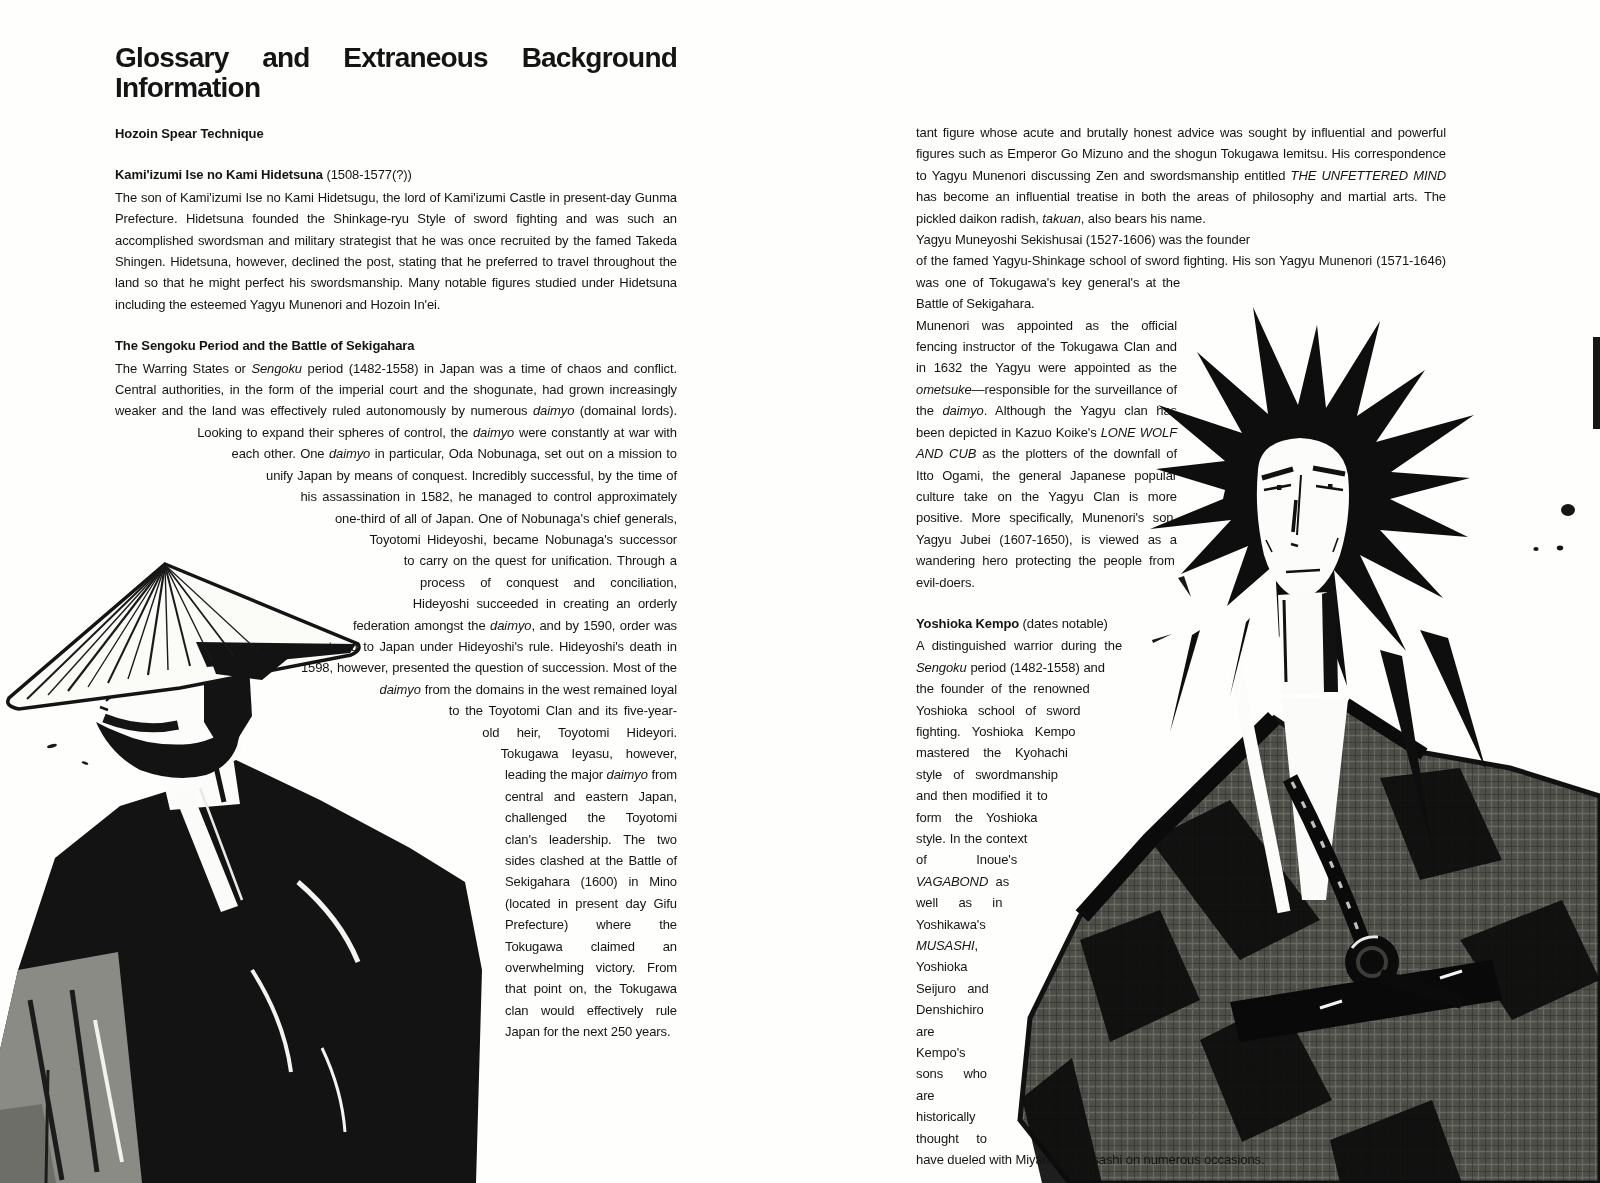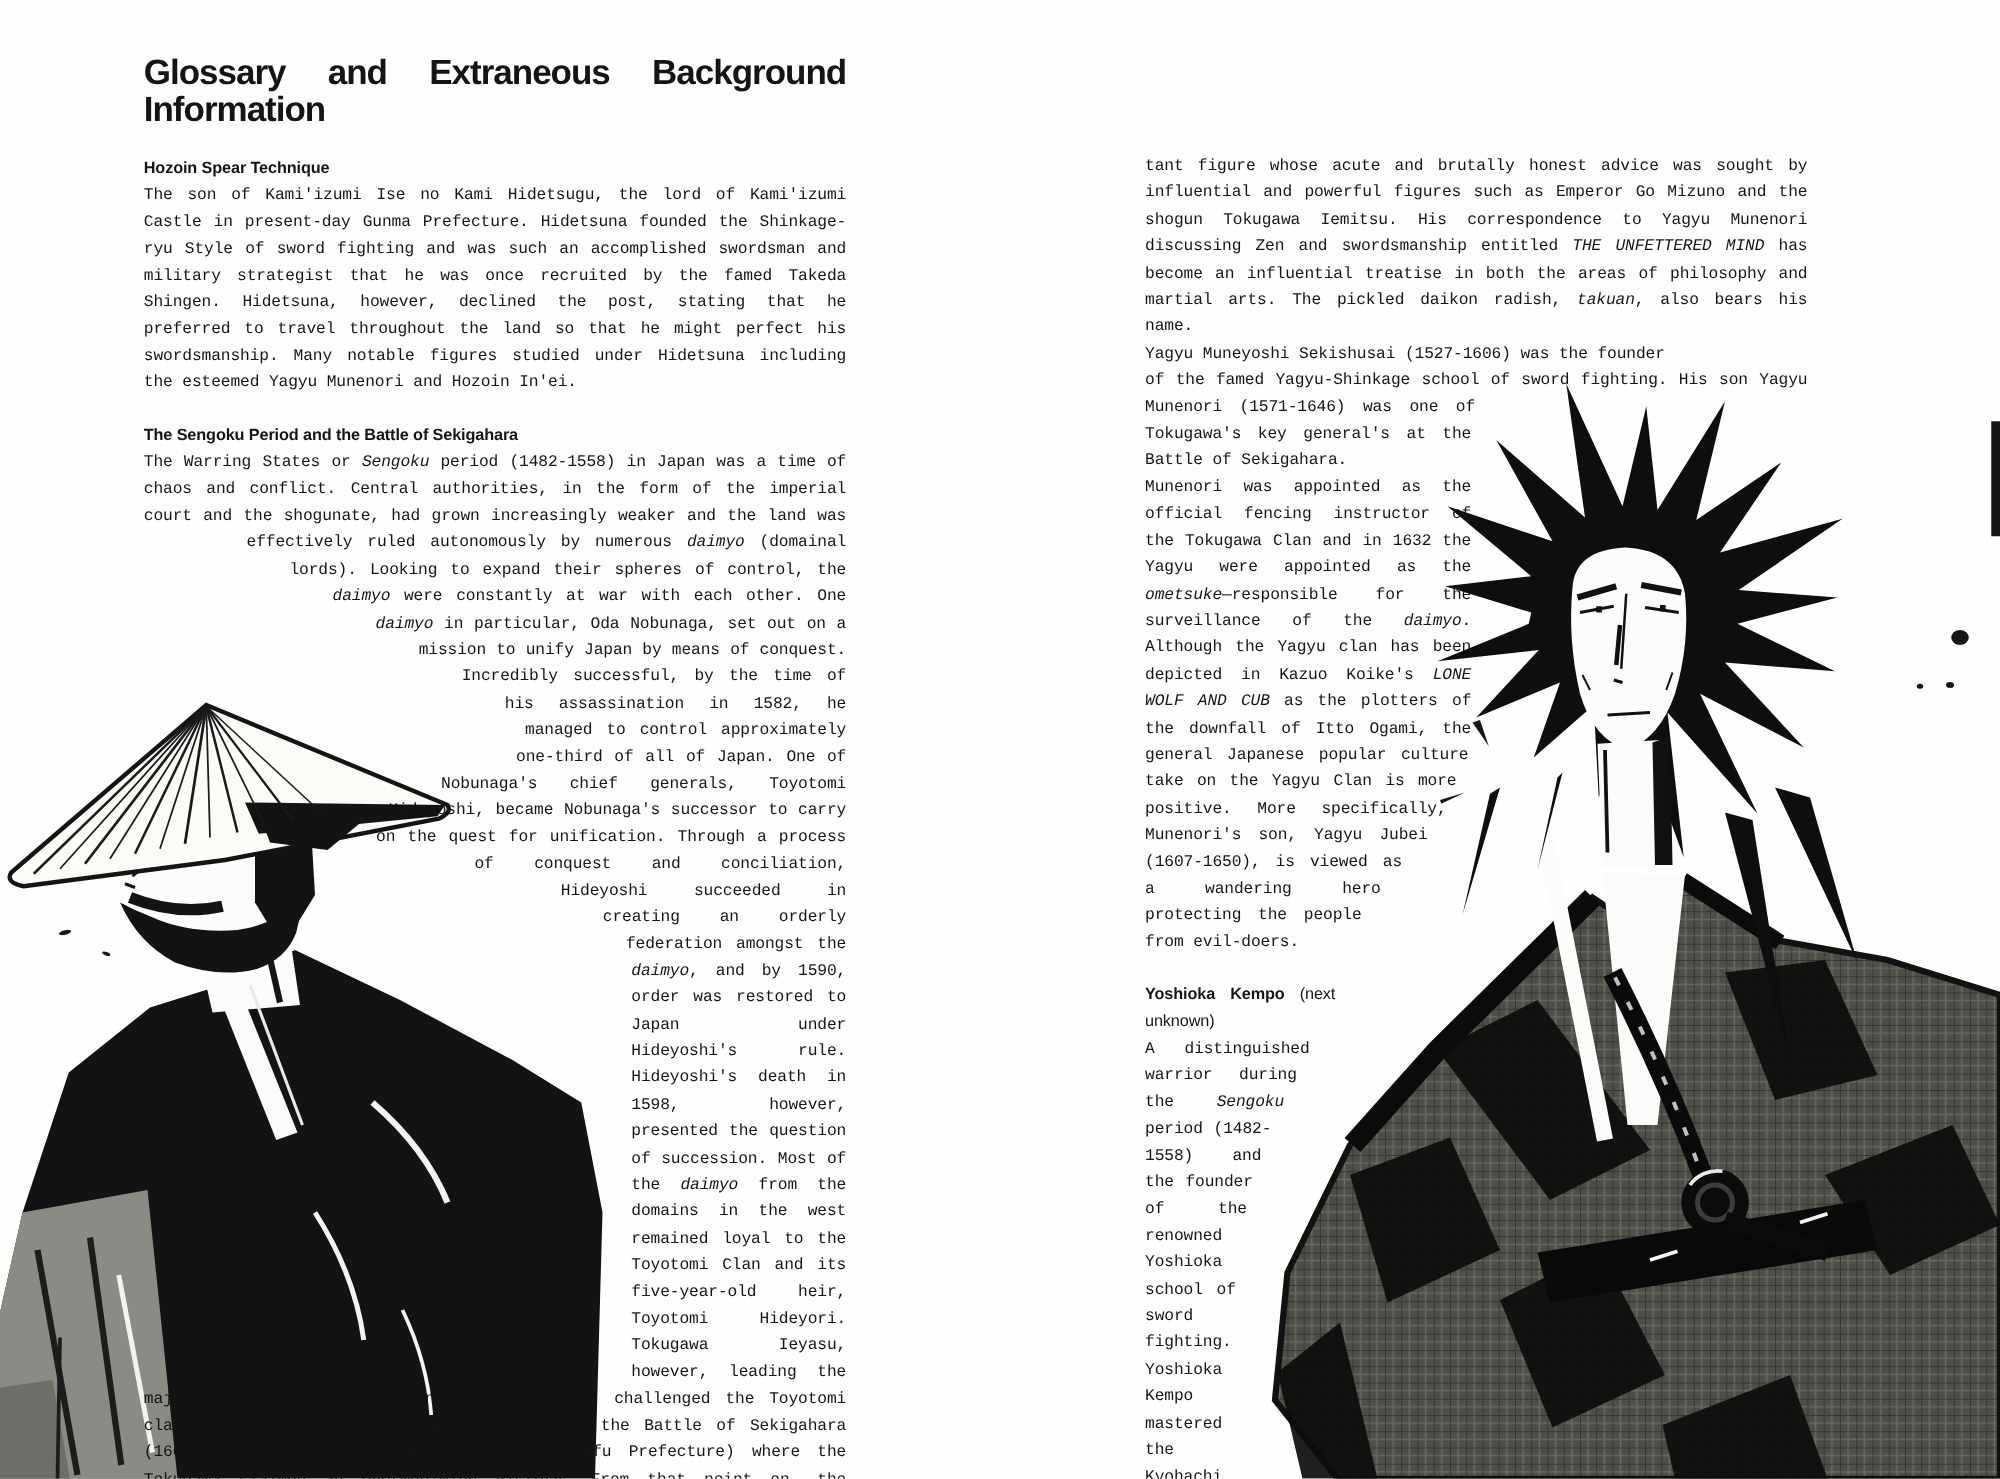--- a/index.html
+++ b/index.html
@@ -9,21 +9,21 @@
     font-family:"Liberation Sans",sans-serif;
     -webkit-font-smoothing:antialiased;
   }
   .page{position:absolute;top:0;height:1183px;font-size:13px;line-height:21.4px;
         text-align:justify;letter-spacing:-0.1px;}
   .page-left{left:115px;width:562px;}
   .page-right{left:916px;width:530px;}
   h1.title{font-size:28px;line-height:30px;letter-spacing:-0.8px;margin:43px 0 0 0;font-weight:bold;}
   .entry-h{font-weight:bold;margin:20px 0 1px 0;}
   .entry-h .dates{font-weight:normal;}
-  p.body{margin:0;font-family:Liberation Mono, monospace;}
+  p.body{margin:0;}
   p.cont{margin:122px 0 0 0;}
   i{font-style:italic;}
   
   .wrap-left{
     float:left;width:390px;height:731px;
     shape-outside:polygon(0px 80px,60px 80px,92px 100px,298px 228px,240px 248px,196px 270px,160px 292px,166px 313px,190px 334px,290px 355px,346px 376px,370px 397px,386px 419px,383px 438px,383px 731px,0px 731px);
     shape-margin:7px;
   }
   .wrap-right{
     float:right;width:460px;height:918px;
@@ -188,29 +188,30 @@
     <path d="M278,278 L291,297 L284,276 Z"></path>
     <path d="M252,340 L272,334 L253,343 Z"></path>
   </g>
 </svg>
 
 <div class="page page-left">
   <h1 class="title">Glossary and Extraneous Background Information</h1>
 
   <div class="entry-h"><span>Hozoin Spear Technique</span><span class="dates"></span></div>
 
+  <div class="entry-h"><span>Kami'izumi Ise no Kami Hidetsuna</span><span class="dates"> (1508-1577(?))</span></div>
   <p class="body">The son of Kami'izumi Ise no Kami Hidetsugu, the lord of Kami'izumi Castle in present-day Gunma Prefecture. Hidetsuna founded the Shinkage-ryu Style of sword fighting and was such an accomplished swordsman and military strategist that he was once recruited by the famed Takeda Shingen. Hidetsuna, however, declined the post, stating that he preferred to travel throughout the land so that he might perfect his swordsmanship. Many notable figures studied under Hidetsuna including the esteemed Yagyu Munenori and Hozoin In'ei.</p>
 
   <div class="entry-h"><span>The Sengoku Period and the Battle of Sekigahara</span></div>
   <div class="wrap-left"></div>
   <p class="body">The Warring States or <i>Sengoku</i> period (1482-1558) in Japan was a time of chaos and conflict. Central authorities, in the form of the imperial court and the shogunate, had grown increasingly weaker and the land was effectively ruled autonomously by numerous <i>daimyo</i> (domainal lords). Looking to expand their spheres of control, the <i>daimyo</i> were constantly at war with each other. One <i>daimyo</i> in particular, Oda Nobunaga, set out on a mission to unify Japan by means of conquest. Incredibly successful, by the time of his assassination in 1582, he managed to control approximately one-third of all of Japan. One of Nobunaga's chief generals, Toyotomi Hideyoshi, became Nobunaga's successor to carry on the quest for unification. Through a process of conquest and conciliation, Hideyoshi succeeded in creating an orderly federation amongst the <i>daimyo</i>, and by 1590, order was restored to Japan under Hideyoshi's rule. Hideyoshi's death in 1598, however, presented the question of succession. Most of the <i>daimyo</i> from the domains in the west remained loyal to the Toyotomi Clan and its five-year-old heir, Toyotomi Hideyori. Tokugawa Ieyasu, however, leading the major <i>daimyo</i> from central and eastern Japan, challenged the Toyotomi clan's leadership. The two sides clashed at the Battle of Sekigahara (1600) in Mino (located in present day Gifu Prefecture) where the Tokugawa claimed an overwhelming victory. From that point on, the Tokugawa clan would effectively rule Japan for the next 250 years.</p>
 
 </div>
 
 <div class="page page-right">
   <p class="body cont">tant figure whose acute and brutally honest advice was sought by influential and powerful figures such as Emperor Go Mizuno and the shogun Tokugawa Iemitsu. His correspondence to Yagyu Munenori discussing Zen and swordsmanship entitled <i>THE UNFETTERED MIND</i> has become an influential treatise in both the areas of philosophy and martial arts. The pickled daikon radish, <i>takuan</i>, also bears his name.</p>
 
   <div class="wrap-right"></div>
   <p class="body">Yagyu Muneyoshi Sekishusai (1527-1606) was the founder<br>of the famed Yagyu-Shinkage school of sword fighting. His son Yagyu Munenori (1571-1646) was one of Tokugawa's key general's at the Battle of Sekigahara.<br>Munenori was appointed as the official fencing instructor of the Tokugawa Clan and in 1632 the Yagyu were appointed as the <i>ometsuke</i>—responsible for the surveillance of the <i>daimyo</i>. Although the Yagyu clan has been depicted in Kazuo Koike's <i>LONE WOLF AND CUB</i> as the plotters of the downfall of Itto Ogami, the general Japanese popular culture take on the Yagyu Clan is more positive. More specifically, Munenori's son, Yagyu Jubei (1607-1650), is viewed as a wandering hero protecting the people from evil-doers.</p>
 
-  <div class="entry-h"><span>Yoshioka Kempo</span><span class="dates"> (next unknown)</span></div>
+  <div class="entry-h"><span>Yoshioka Kempo</span><span class="dates"> (dates notable)</span></div>
   <p class="body">A distinguished warrior during the <i>Sengoku</i> period (1482-1558) and the founder of the renowned Yoshioka school of sword fighting. Yoshioka Kempo mastered the Kyohachi style of swordmanship and then modified it to form the Yoshioka style. In the context of Inoue's <i>VAGABOND</i> as well as in Yoshikawa's <i>MUSASHI</i>, Yoshioka Seijuro and Denshichiro are Kempo's sons who are historically thought to have dueled with Miyamoto Musashi on numerous occasions.</p>
 </div>
 
 </body></html>

